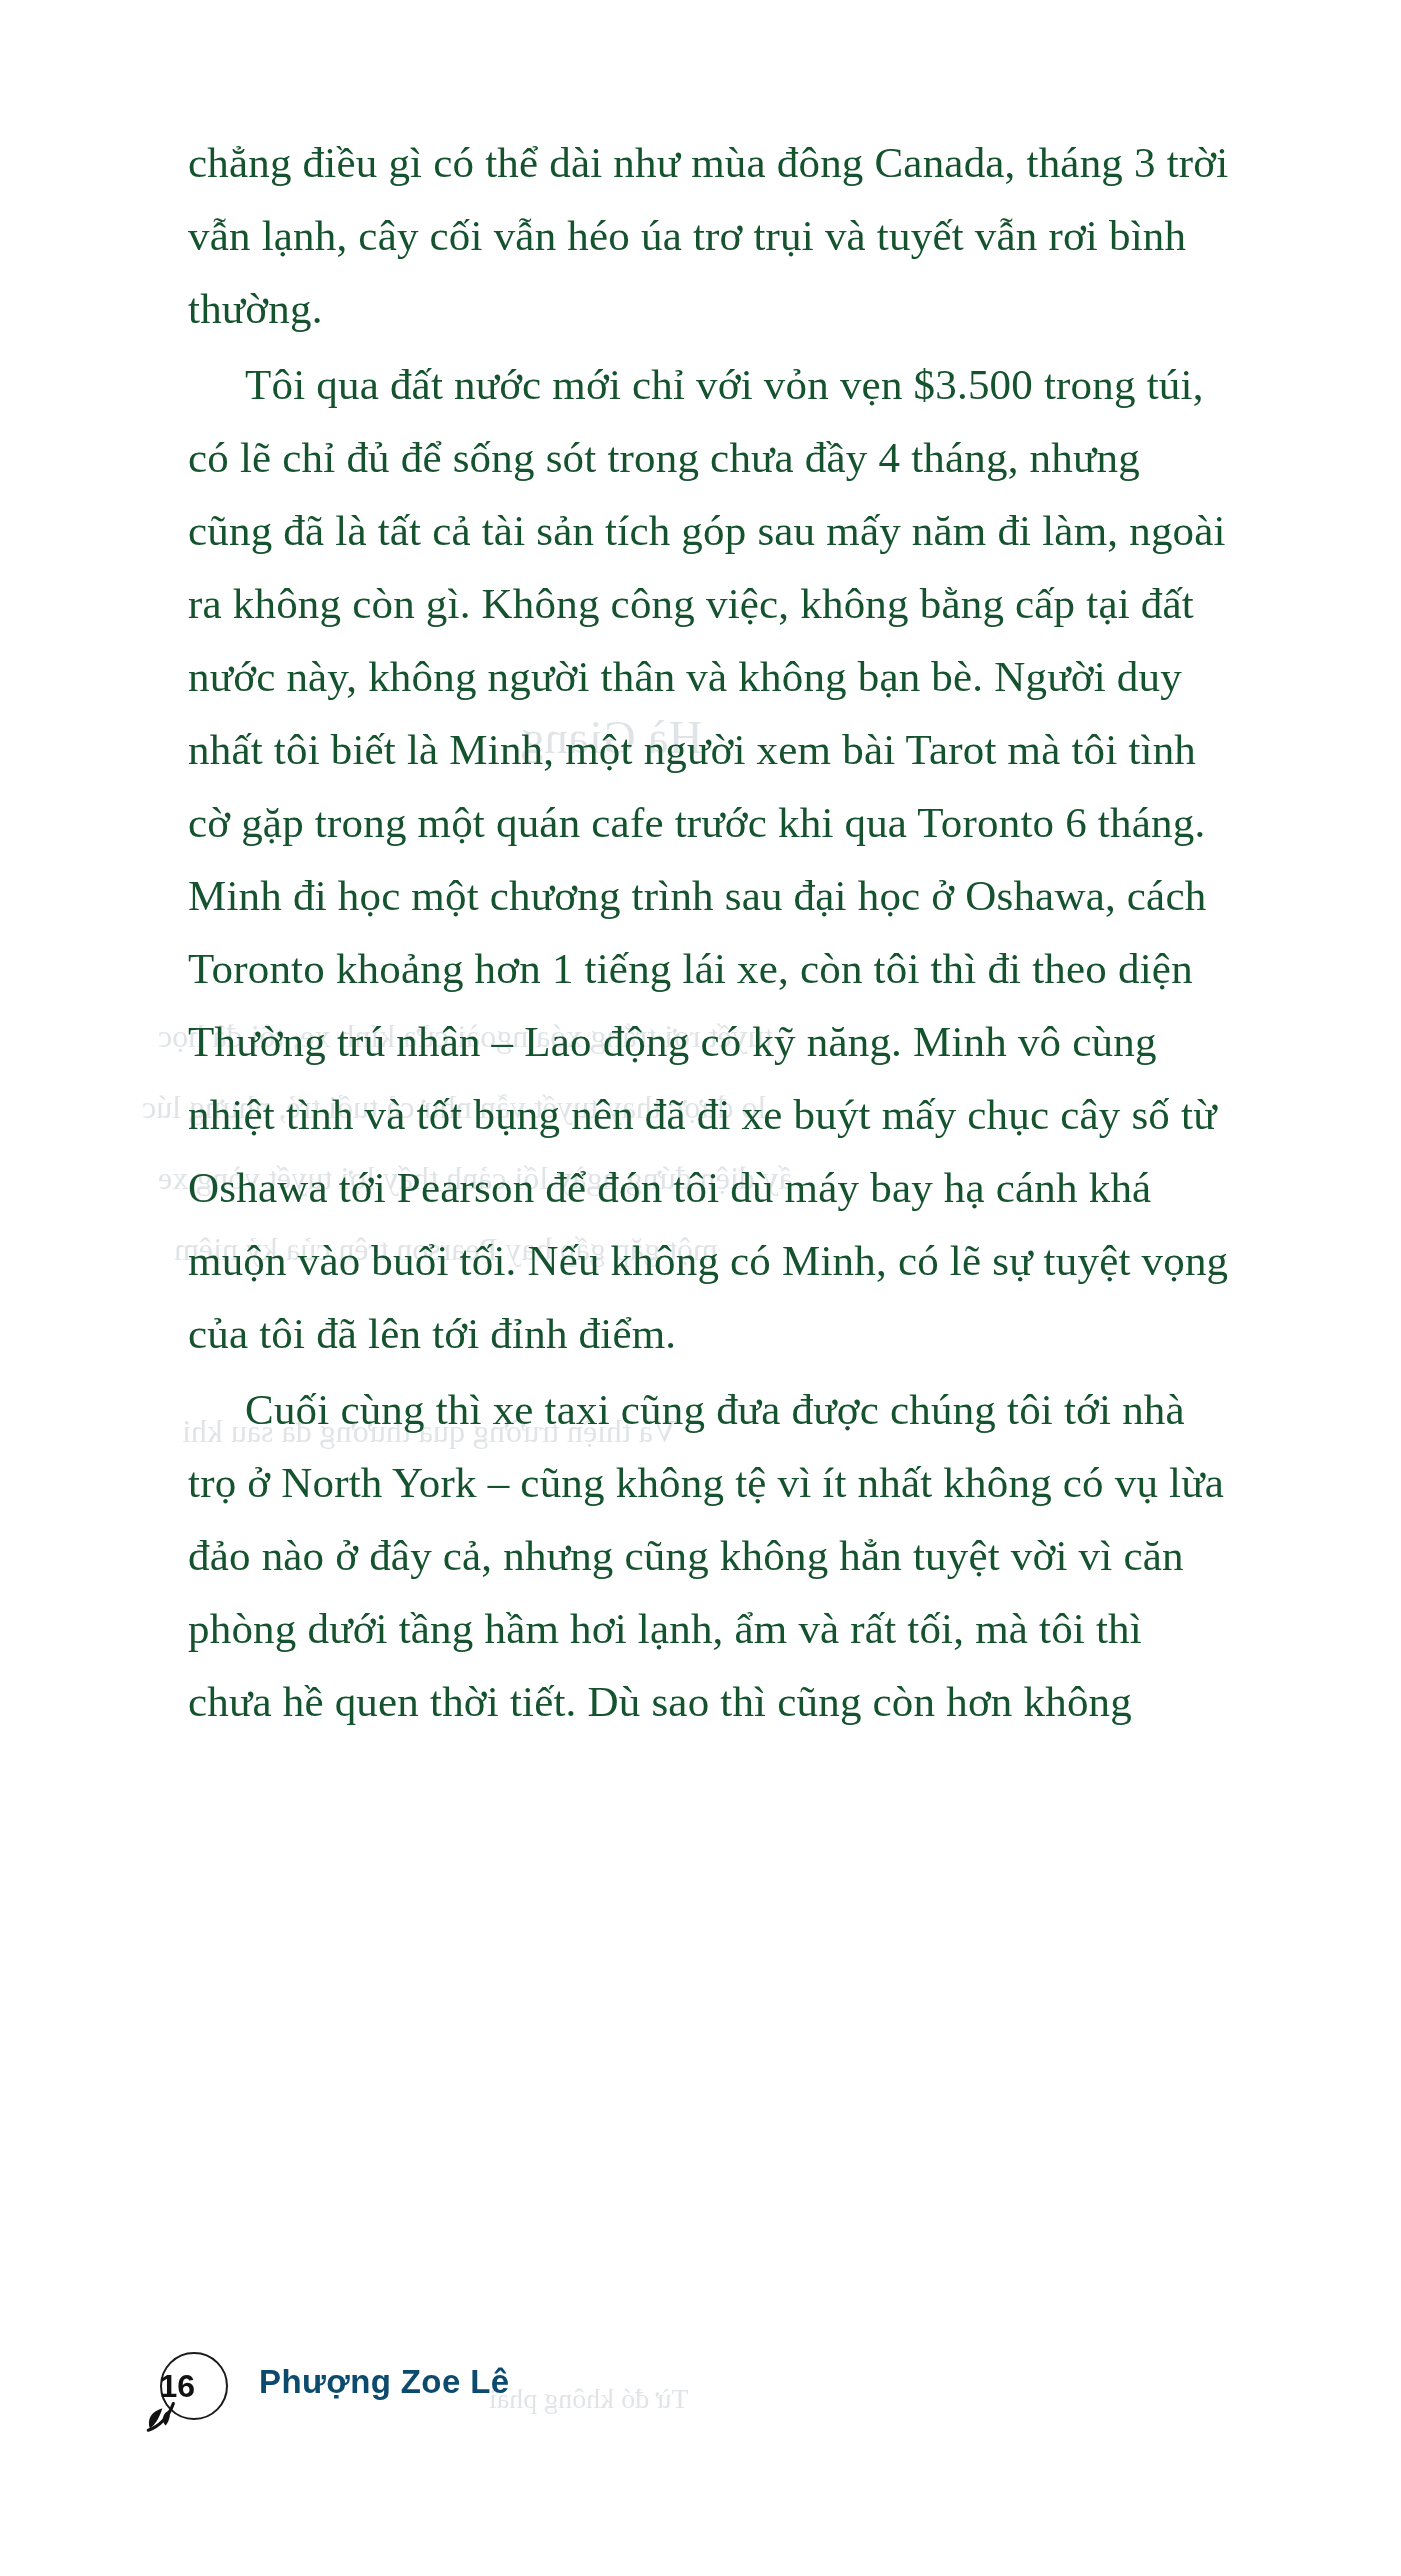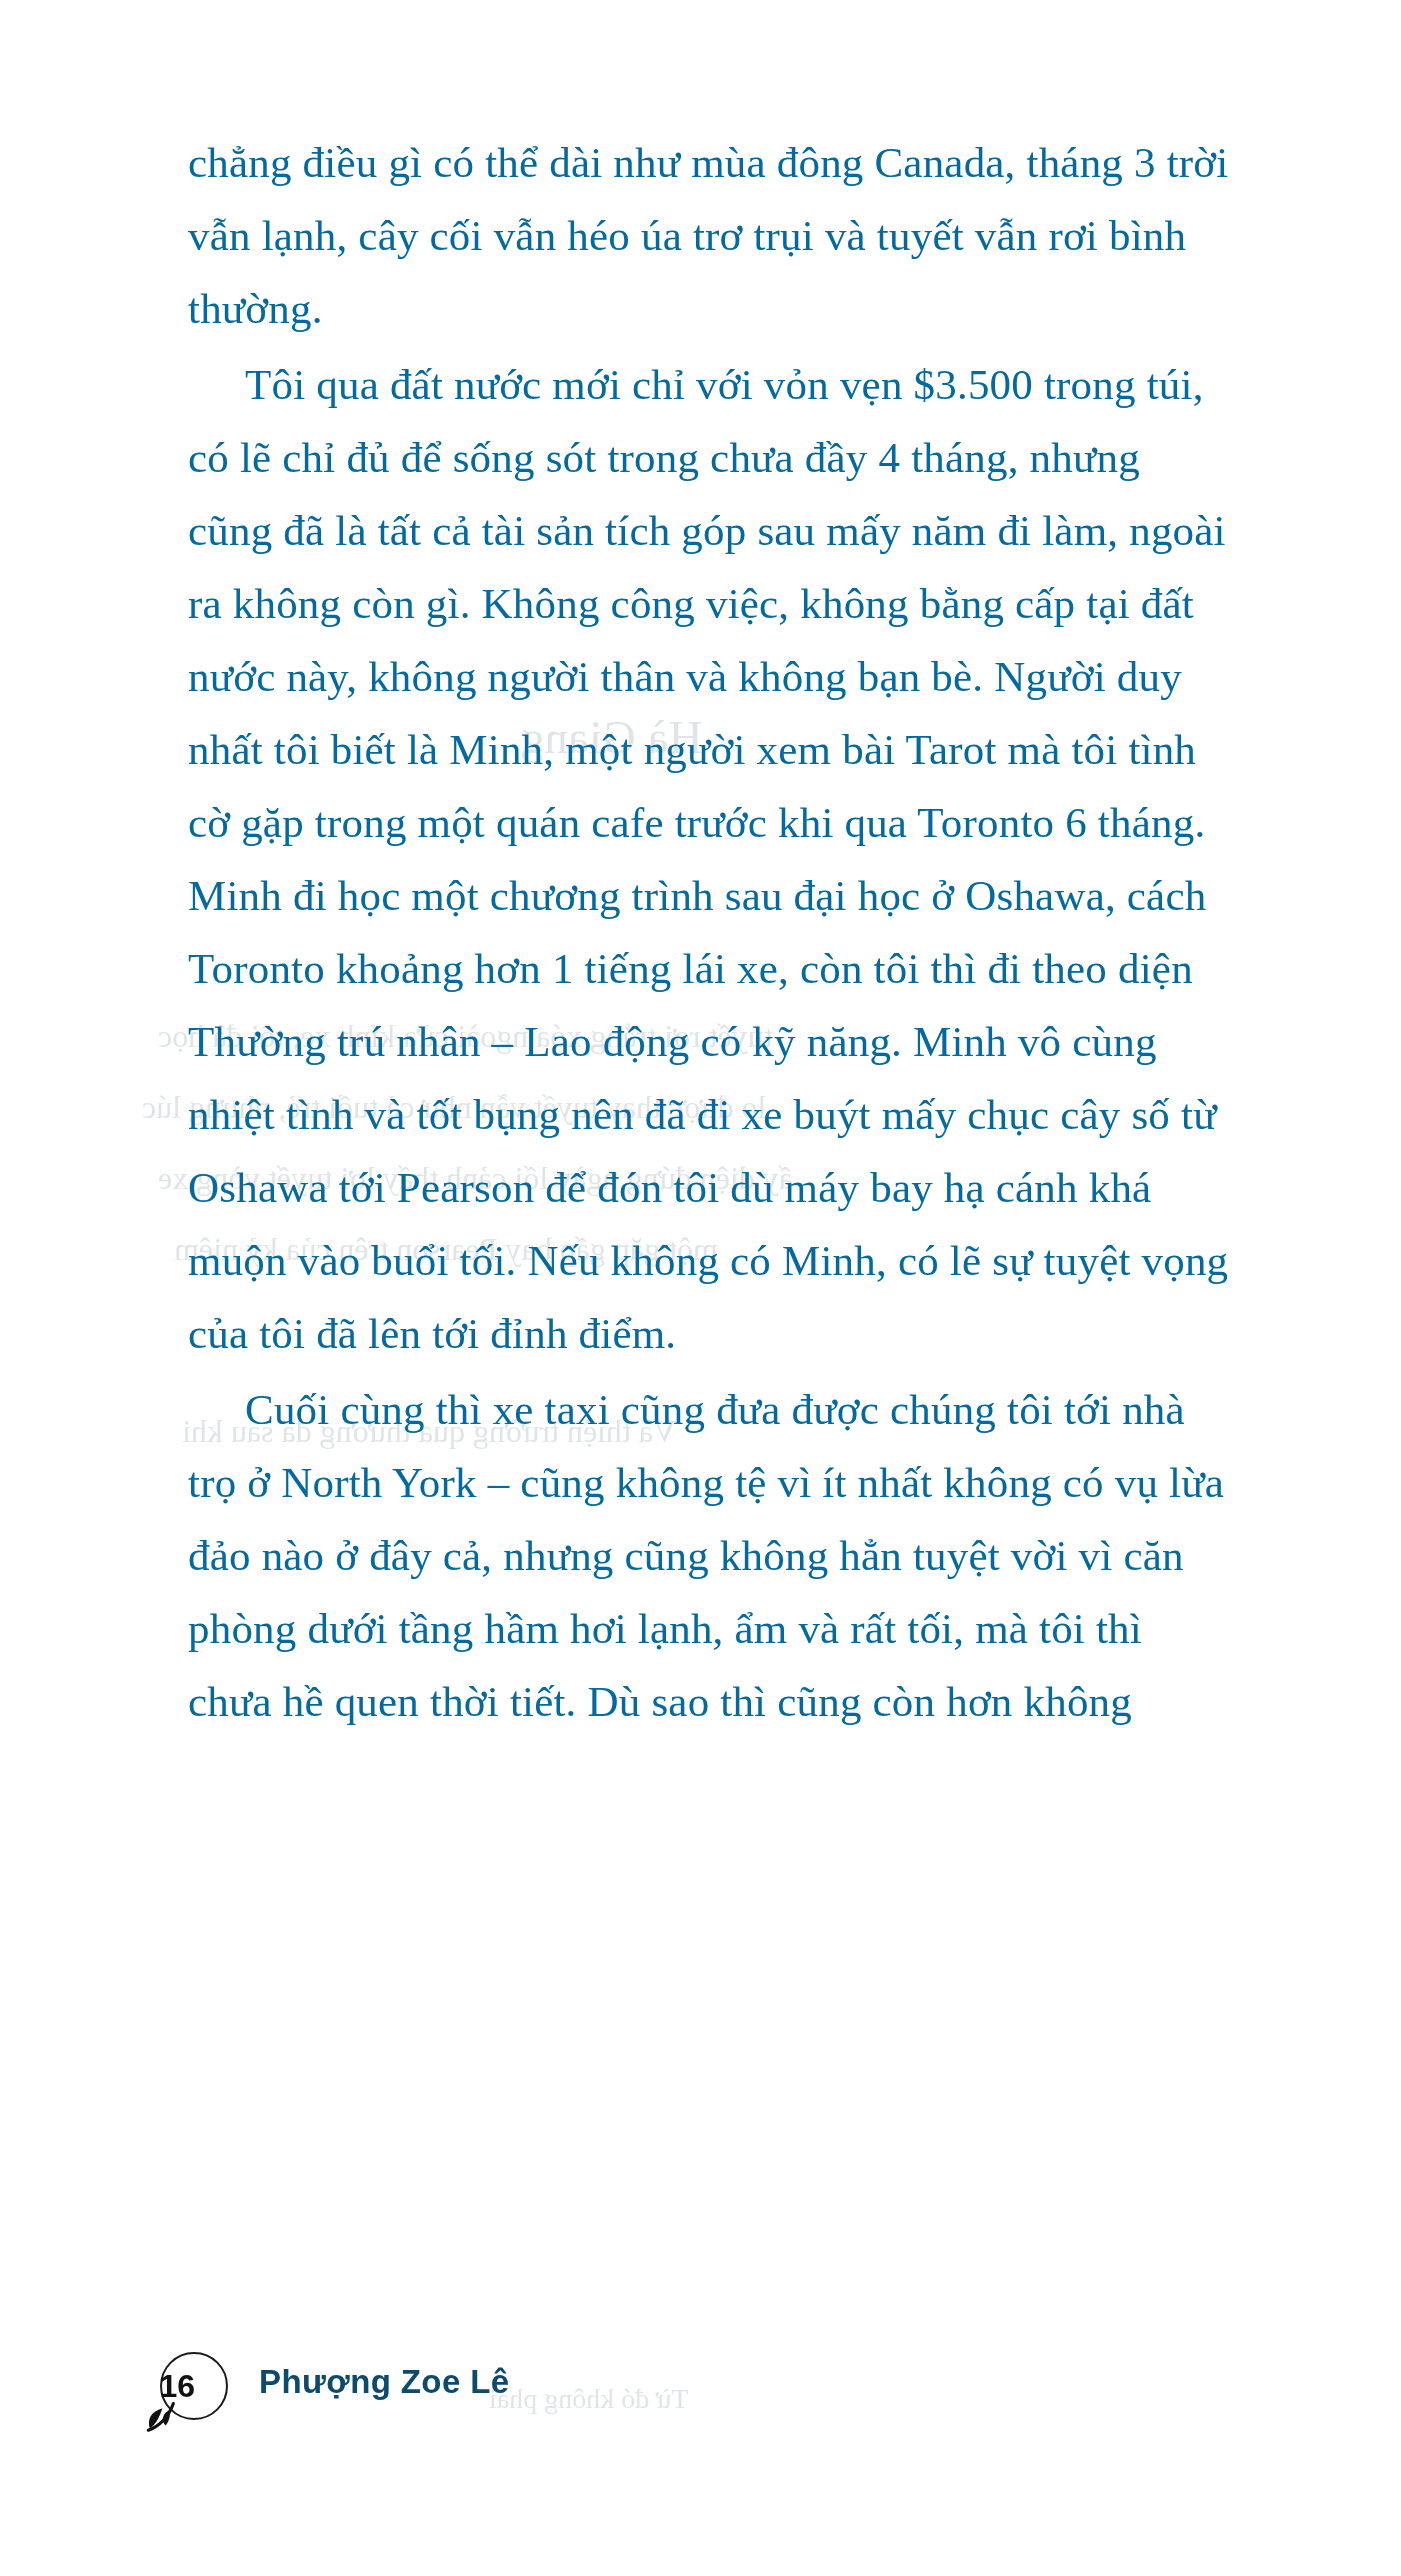--- a/index.html
+++ b/index.html
@@ -50,21 +50,21 @@
     top: 126px;
     width: 1042px;
   }
 
   p.para {
     margin: 0 0 3.2px 0;
     font-size: 43px;
     line-height: 73px;
     letter-spacing: 0.2px;
     text-align: left;
-    color: #0369a1;
+    color: #14532d;
   }
   p.para.indent {
     text-indent: 57px;
   }
 
   
   .footer {
     position: absolute;
     left: 139px;
     top: 2344px;

